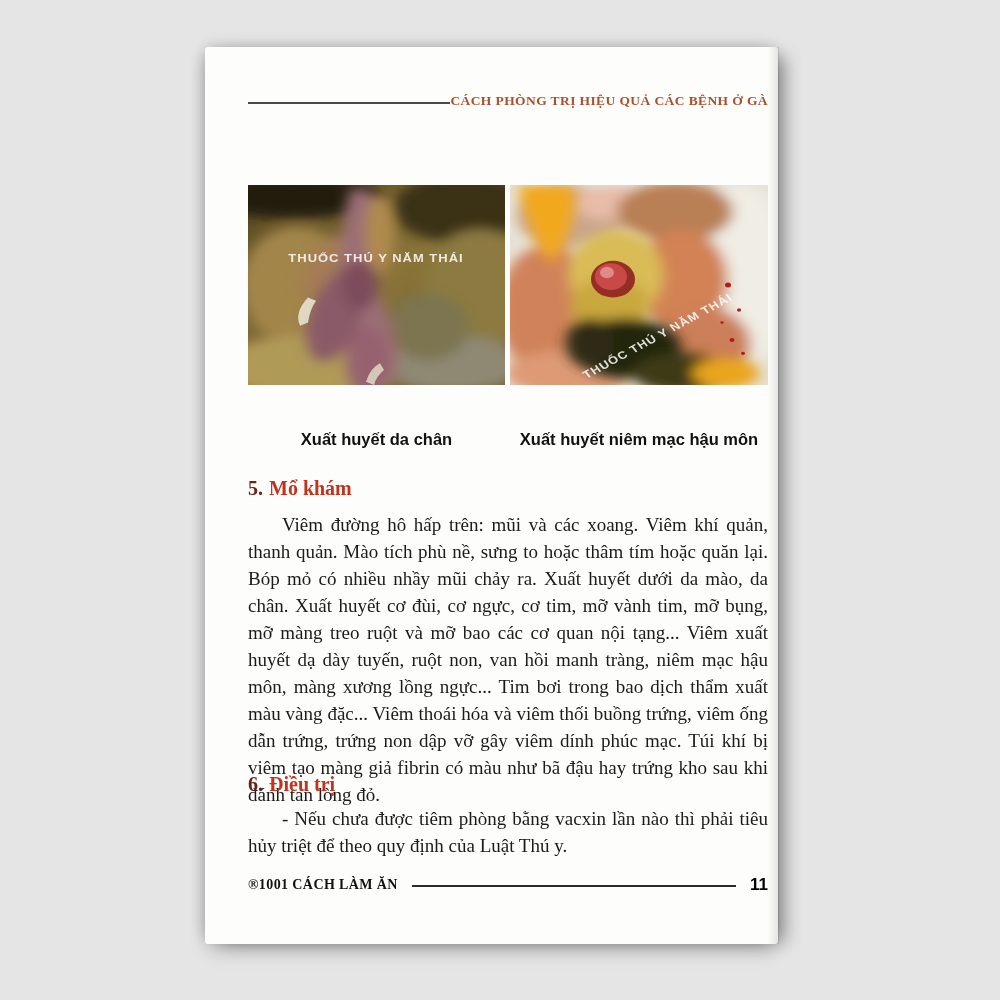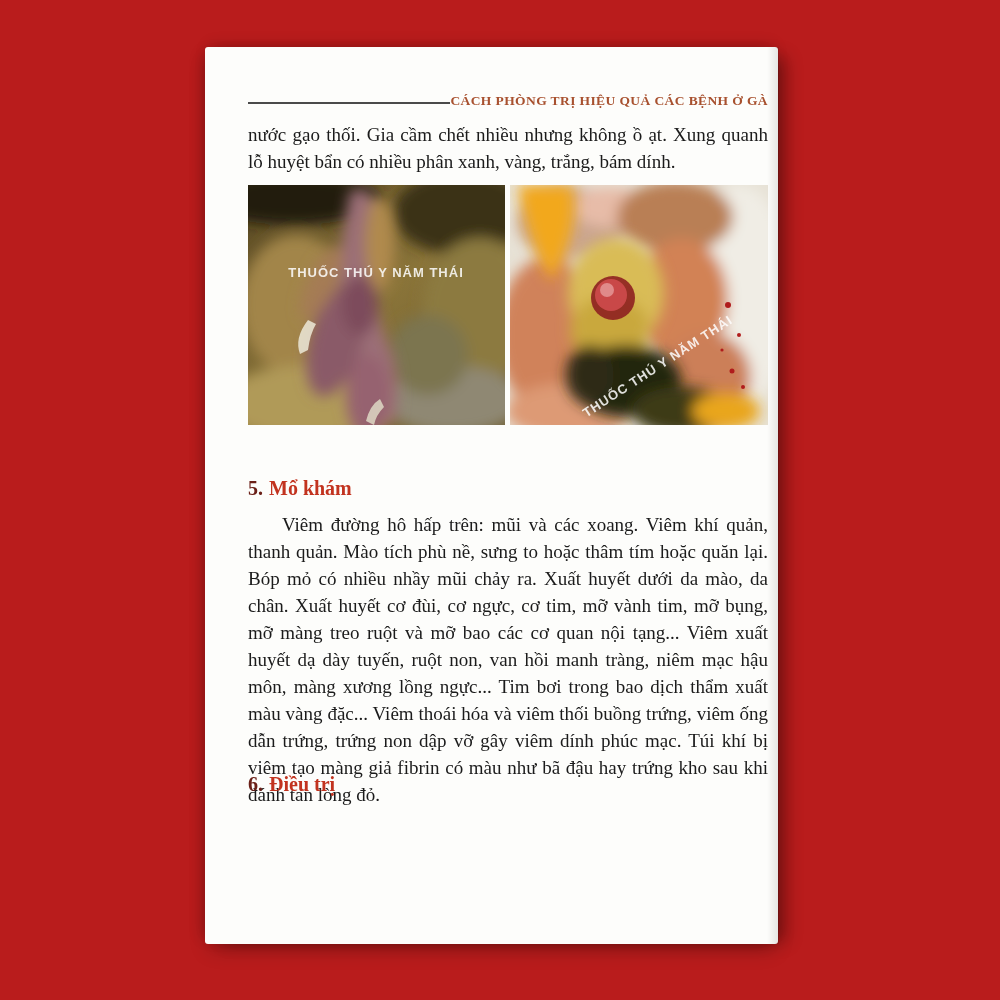--- a/index.html
+++ b/index.html
@@ -1,18 +1,18 @@
 <!DOCTYPE html>
 <html><head>
 <meta charset="utf-8">
 <style>
   * { margin:0; padding:0; box-sizing:border-box; }
   html,body { width:1000px; height:1000px; background:#ffffff; overflow:hidden;
               font-family:"Liberation Serif", serif; }
-  .canvas { position:relative; width:1000px; height:1000px; background:#b91c1c; }
+  .canvas { position:relative; width:1000px; height:1000px; background:#e5e5e5; }
 
   .page {
     position:absolute; left:205px; top:47px; width:573px; height:897px;
     background:#fdfdfb; border-radius:3px;
     box-shadow: 14px 4px 16px -6px rgba(0,0,0,.30),
                 0 10px 18px -4px rgba(0,0,0,.22),
                 0 -6px 14px -4px rgba(0,0,0,.14),
                 -8px 0 14px -6px rgba(0,0,0,.16);
   }
   .page::after { content:""; position:absolute; top:0; right:-1px; bottom:0; width:12px;
@@ -28,21 +28,21 @@
   
   .para { position:absolute; left:43px; width:520px; font-size:19px; line-height:27px;
           color:#1b1b1b; text-align:justify; }
   .intro { top:74px; }
   .body5 { top:464px; text-indent:34px; }
   .body6 { top:758px; text-indent:34px; }
 
   
   .figures { position:absolute; left:43px; top:138px; width:520px; height:240px;
              display:flex; gap:5px; }
-  .photo { height:240px; overflow:hidden; position:relative; }
+  .photo { height:200px; overflow:hidden; position:relative; }
   .photo svg { display:block; width:100%; height:100%; }
   .captions { position:absolute; left:43px; top:383px; width:520px; display:flex; gap:5px; }
   .caption { font-family:"Liberation Sans", sans-serif; font-weight:bold; font-size:16.5px;
              color:#111; text-align:center; }
   .cap-left { width:257px; } .cap-right { width:258px; }
 
   
   .heading { position:absolute; left:43px; font-size:20px; font-weight:bold; }
   .h5 { top:430px; } .h6 { top:726px;text-align:right; }
   .heading .num { color:#6b2018; margin-right:6px; }
@@ -61,21 +61,20 @@
 <body>
 
 <div class="canvas">
   <div class="page">
 
     <div class="header">
       <div class="header-rule"></div>
       <div class="header-title">CÁCH PHÒNG TRỊ HIỆU QUẢ CÁC BỆNH Ở GÀ</div>
     </div>
 
-    <div class="para intro">nước gạo thối. Gia cầm chết nhiều nhưng không ồ ạt. Xung quanh lỗ huyệt bẩn có nhiều phân xanh, vàng, trắng, bám dính.</div>
 
     <div class="figures">
       <div class="photo" style="width:257px">
         <svg viewBox="0 0 257 240" preserveAspectRatio="none">
           <defs>
             <filter id="b1" x="-30%" y="-30%" width="160%" height="160%">
                 <feGaussianBlur stdDeviation="7"></feGaussianBlur>
               </filter>
             <linearGradient id="lg1" x1="0" y1="0" x2="1" y2="1">
               <stop offset="0" stop-color="#574722"></stop>
@@ -146,27 +145,37 @@
               <circle cx="229" cy="150" r="2"></circle>
             <circle cx="222" cy="186" r="2.5"></circle>
               <circle cx="233" cy="202" r="2"></circle>
             <circle cx="212" cy="165" r="1.6"></circle>
           </g>
           <text class="wm-text" font-size="13" fill="#ffffff" opacity="0.85" letter-spacing="1" text-anchor="middle" transform="translate(150 185) rotate(-33)">THUỐC THÚ Y NĂM THÁI</text>
         </svg>
       </div>
     </div>
 
+    <div class="captions">
+      <div class="caption cap-left">Xuất huyết da chân</div>
+      <div class="caption cap-right">Xuất huyết niêm mạc hậu môn</div>
+    </div>
 
     <div class="heading h5">
       <span class="num">5.</span><span class="ttl">Mổ khám</span>
     </div>
 
     <div class="para body5">Viêm đường hô hấp trên: mũi và các xoang. Viêm khí quản, thanh quản. Mào tích phù nề, sưng to hoặc thâm tím hoặc quăn lại. Bóp mỏ có nhiều nhầy mũi chảy ra. Xuất huyết dưới da mào, da chân. Xuất huyết cơ đùi, cơ ngực, cơ tim, mỡ vành tim, mỡ bụng, mỡ màng treo ruột và mỡ bao các cơ quan nội tạng... Viêm xuất huyết dạ dày tuyến, ruột non, van hồi manh tràng, niêm mạc hậu môn, màng xương lồng ngực... Tim bơi trong bao dịch thẩm xuất màu vàng đặc... Viêm thoái hóa và viêm thối buồng trứng, viêm ống dẫn trứng, trứng non dập vỡ gây viêm dính phúc mạc. Túi khí bị viêm tạo màng giả fibrin có màu như bã đậu hay trứng kho sau khi đánh tan lòng đỏ.</div>
 
     <div class="heading h6">
       <span class="num">6.</span><span class="ttl">Điều trị</span>
     </div>
 
+    <div class="para body6">- Nếu chưa được tiêm phòng bằng vacxin lần nào thì phải tiêu hủy triệt để theo quy định của Luật Thú y.</div>
 
+    <div class="footer">
+      <div class="footer-book">®1001 CÁCH LÀM ĂN</div>
+      <div class="footer-rule"></div>
+      <div class="footer-page">11</div>
+    </div>
 
   </div>
 </div>
 
 </body></html>

